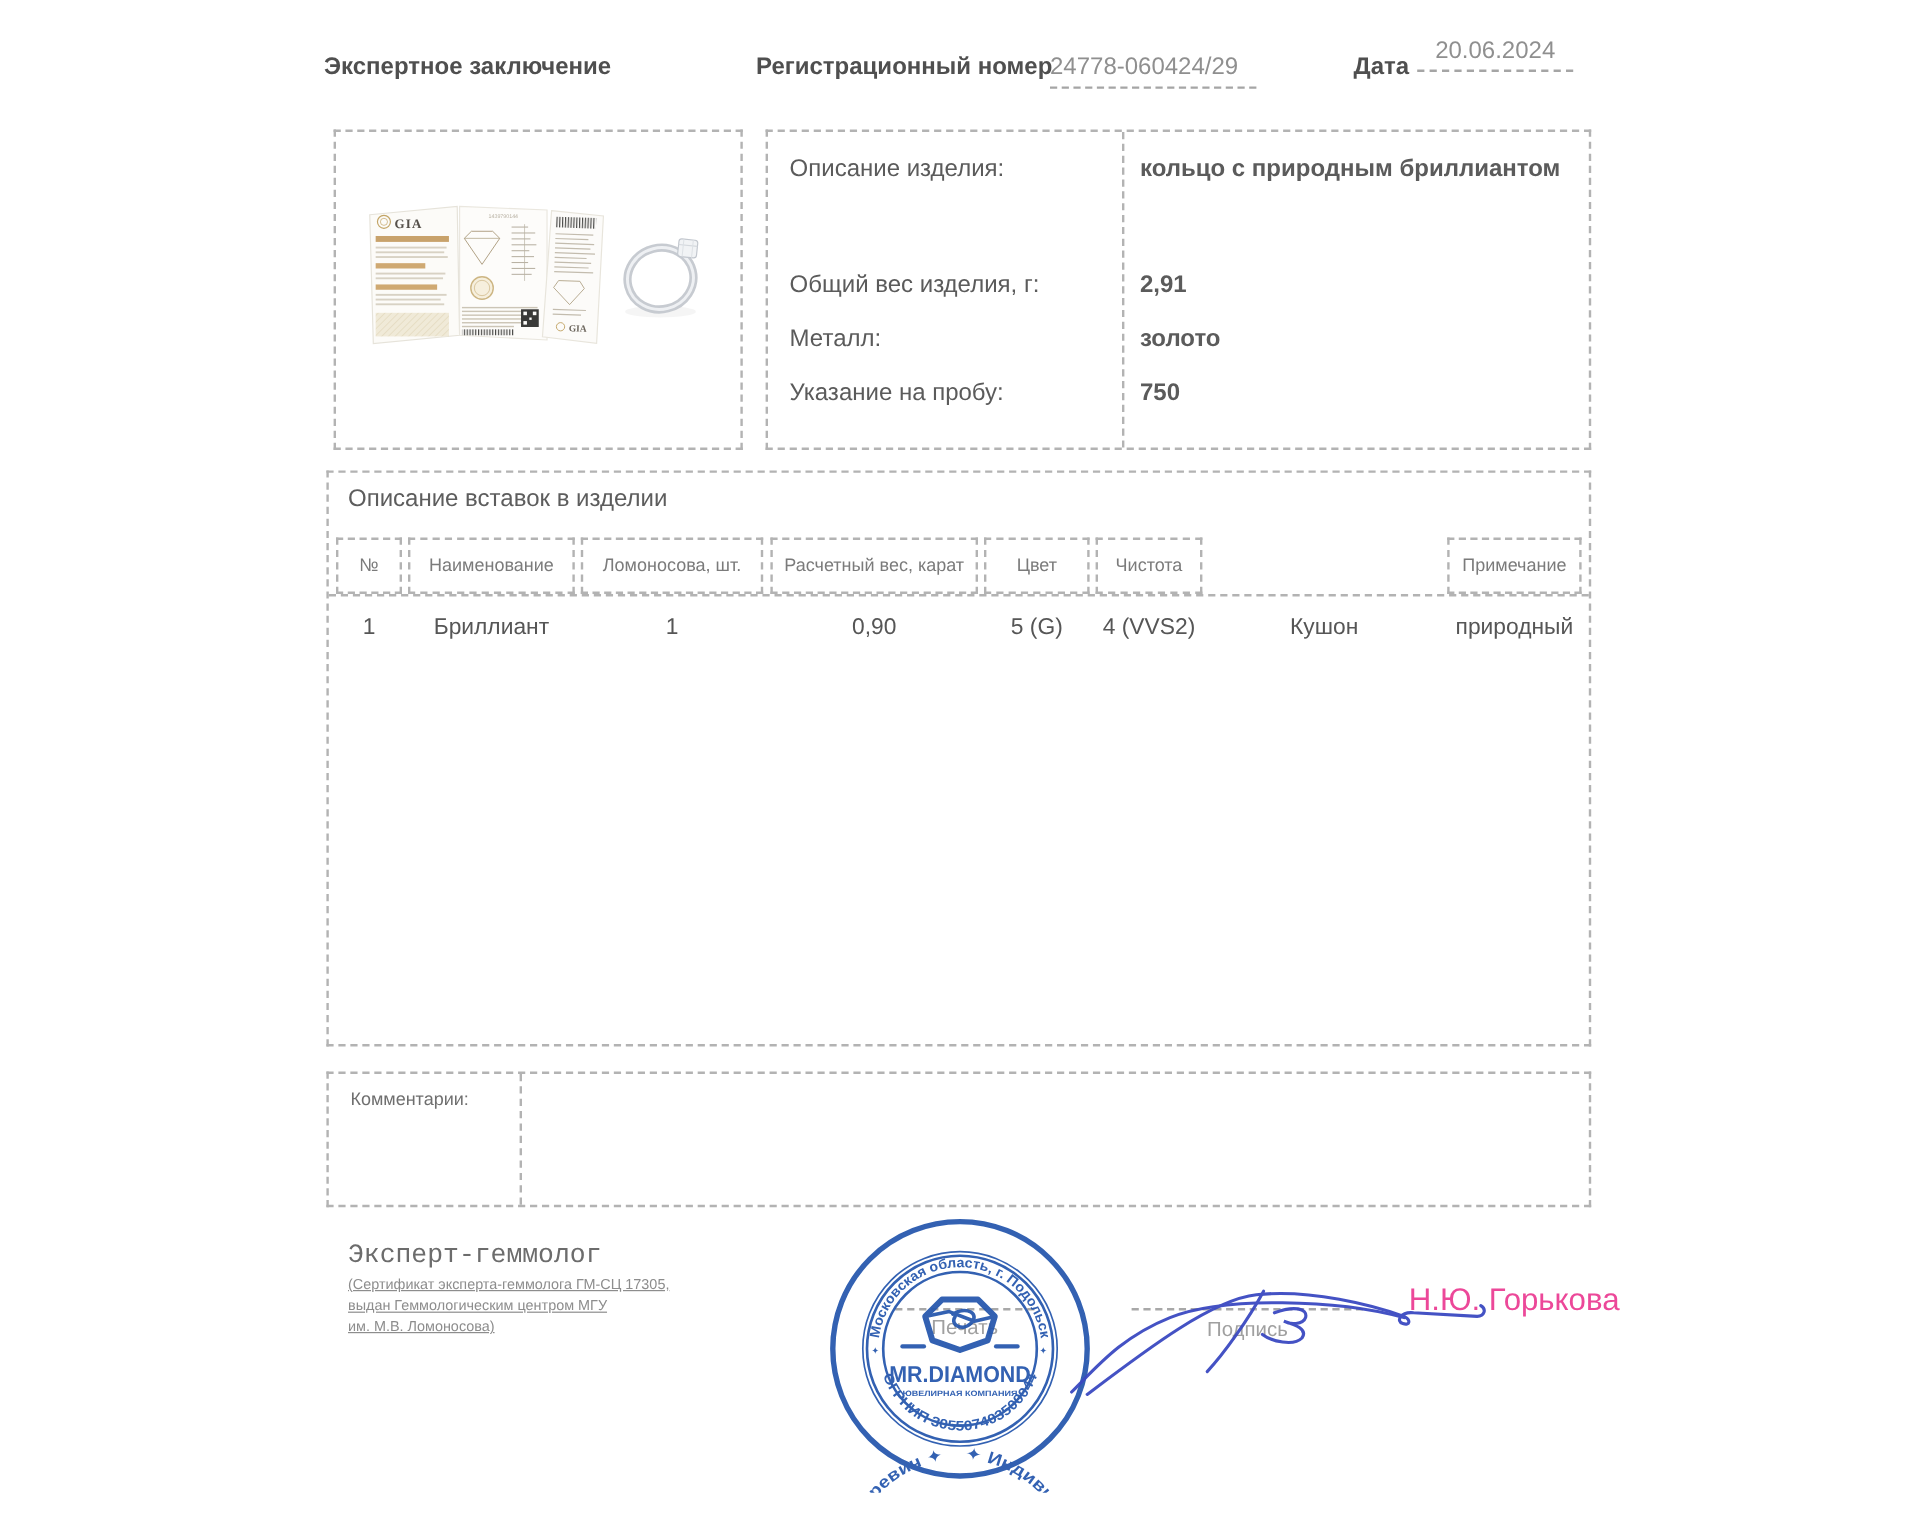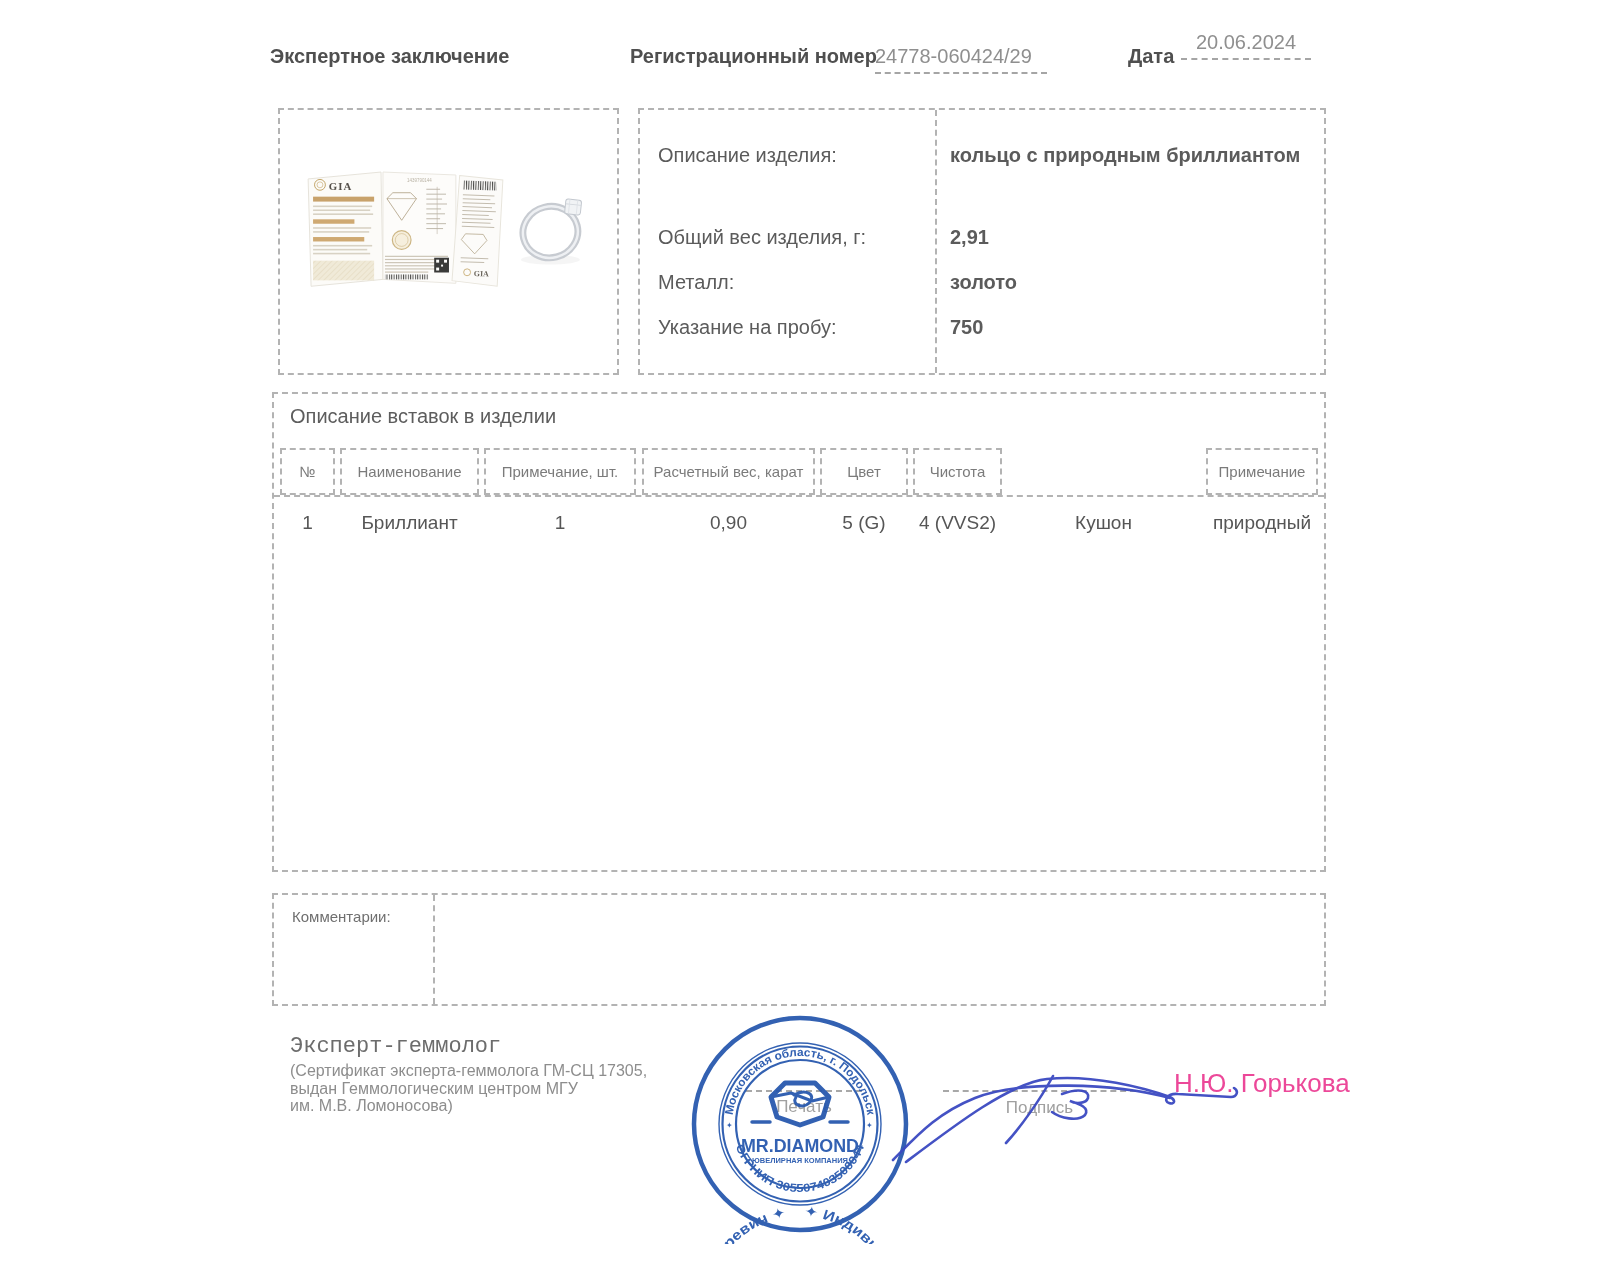--- a/index.html
+++ b/index.html
@@ -15,42 +15,42 @@
   .h-date-label{left:1128px;top:45px;}
   .h-date-value{left:1181px;top:31px;width:130px;text-align:center;}
   
   .dbox{border:2px dashed #b3b3b3;background:#ffffff;}
   .photo-box{left:278px;top:108px;width:337px;height:263px;}
   .info-box{left:638px;top:108px;width:684px;height:263px;}
   .vdiv{position:absolute;top:0;bottom:0;width:0;border-left:2px dashed #b3b3b3;}
   .info-div{left:295px;}
   .info-label{position:absolute;left:18px;font-size:20px;color:#5b5b5b;white-space:nowrap;}
   .info-value{position:absolute;left:310px;font-size:20px;color:#5b5b5b;white-space:nowrap;font-weight:bold;}
-  .r1{top:34px;} .r2{top:116px;} .r3{top:161px;} .r4{top:206px;}
+  .r1{top:20px;} .r2{top:116px;} .r3{top:161px;} .r4{top:206px;}
   
   .table-box{left:272px;top:392px;width:1050px;height:476px;}
   .t-title{position:absolute;left:16px;top:11px;font-size:20px;color:#5d5d5d;}
   .t-headrow{position:absolute;left:0;right:0;top:54px;height:47px;}
   .t-headline{position:absolute;left:0;right:0;top:101px;border-top:2px dashed #b3b3b3;}
   .th{position:absolute;top:0;height:47px;border:2px dashed #b3b3b3;display:flex;align-items:center;
       justify-content:center;font-size:15px;color:#7b7b7b;box-sizing:border-box;white-space:nowrap;}
   .t-datarow{position:absolute;left:0;right:0;top:112px;height:34px;}
   .td{position:absolute;top:0;height:34px;display:flex;align-items:center;justify-content:center;
       font-size:19px;color:#565656;white-space:nowrap;}
   .c0{left:6px;width:55px;} .c1{left:66px;width:139px;} .c2{left:210px;width:152px;}
   .c3{left:368px;width:173px;} .c4{left:546px;width:88px;} .c5{left:639px;width:89px;}
   .c6{left:732px;width:195px;} .c7{left:932px;width:112px;}
   
   .comments-box{left:272px;top:893px;width:1050px;height:109px;}
   .cm-div{left:159px;}
   .cm-label{position:absolute;left:18px;top:13px;font-size:15px;color:#6f6f6f;white-space:nowrap;}
   .cm-text{position:absolute;left:174px;top:13px;width:812px;font-size:17px;line-height:23.5px;color:#565656;}
   
   .ex-title{left:290px;top:1034px;font-size:22px;color:#6c6c6c;font-family:Liberation Mono, monospace;}
-  .ex-note{left:290px;top:1062px;font-size:16px;line-height:17.5px;color:#8d8d8d;}
+  .ex-note{left:290px;top:1062px;font-size:12px;line-height:17.5px;color:#8d8d8d;text-decoration:underline;}
   .ex-note span{display:block;}
   .ph-line{left:746px;top:1090px;width:116px;border-top:2px dashed #a8a8a8;}
   .ph-label{left:746px;top:1097px;width:116px;text-align:center;font-size:17px;color:#a0a0a0;}
   .sg-line{left:943px;top:1090px;width:193px;border-top:2px dashed #a8a8a8;}
   .sg-label{left:943px;top:1098px;width:193px;text-align:center;font-size:17px;color:#a0a0a0;}
   .ex-name{left:1174px;top:1068px;font-size:26px;color:#ec4899;white-space:nowrap;}
   .stamp-svg{left:680px;top:1004px;}
   .sign-svg{left:880px;top:1060px;}
 </style>
 </head>
@@ -176,21 +176,21 @@
     <div class="info-value r3">золото</div>
     <div class="info-label r4">Указание на пробу:</div>
     <div class="info-value r4">750</div>
   </div>
 
   <div class="abs dbox table-box">
     <div class="t-title">Описание вставок в изделии</div>
     <div class="t-headrow">
       <div class="th c0">№</div>
       <div class="th c1">Наименование</div>
-      <div class="th c2">Примечание, шт.</div>
+      <div class="th c2">Ломоносова, шт.</div>
       <div class="th c3">Расчетный вес, карат</div>
       <div class="th c4">Цвет</div>
       <div class="th c5">Чистота</div>
       <div class="th c7">Примечание</div>
     </div>
     <div class="t-headline"></div>
     <div class="t-datarow">
       <div class="td c0">1</div>
       <div class="td c1">Бриллиант</div>
       <div class="td c2">1</div>

